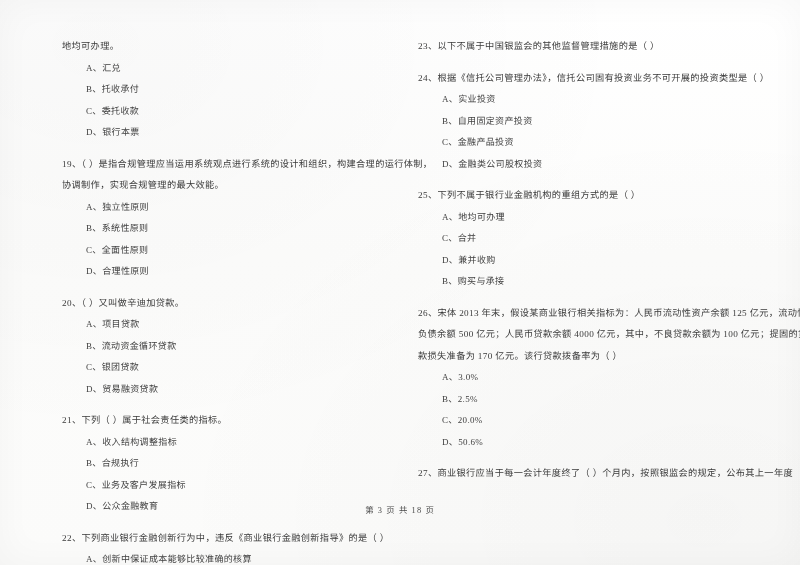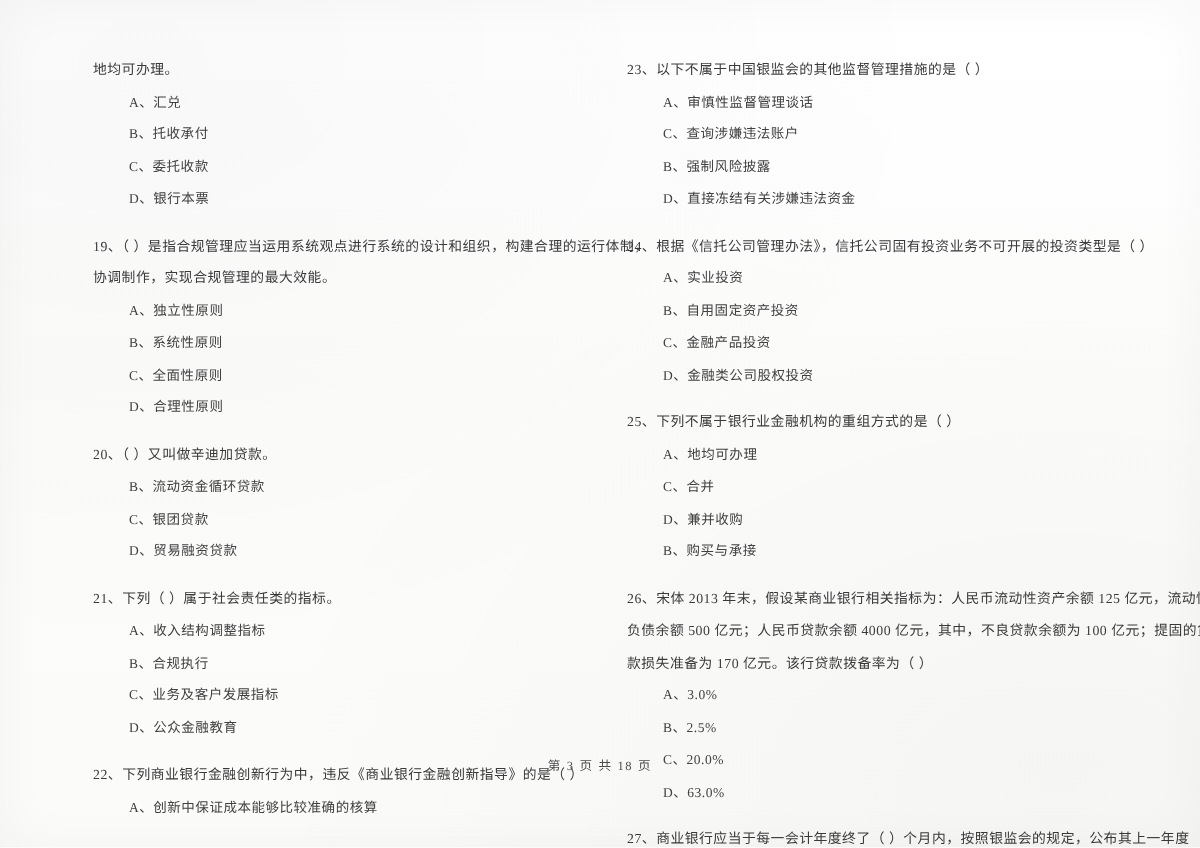--- a/index.html
+++ b/index.html
@@ -129,20 +129,21 @@
         <li class="option">A、独立性原则</li>
         <li class="option">B、系统性原则</li>
         <li class="option">C、全面性原则</li>
         <li class="option">D、合理性原则</li>
       </ul>
     </div>
 
     <div class="question-block">
       <div class="q-stem">20、（     ）又叫做辛迪加贷款。</div>
       <ul class="options">
+        <li class="option">A、项目贷款</li>
         <li class="option">B、流动资金循环贷款</li>
         <li class="option">C、银团贷款</li>
         <li class="option">D、贸易融资贷款</li>
       </ul>
     </div>
 
     <div class="question-block">
       <div class="q-stem">21、下列（     ）属于社会责任类的指标。</div>
       <ul class="options">
         <li class="option">A、收入结构调整指标</li>
@@ -159,26 +160,20 @@
 
       </ul>
     </div>
 
   </div>
 
   <div class="column" id="right-column">
 
     <div class="question-block">
       <div class="q-stem">23、以下不属于中国银监会的其他监督管理措施的是（     ）</div>
-      <ul class="options">
-        <li class="option">A、审慎性监督管理谈话</li>
-        <li class="option">C、查询涉嫌违法账户</li>
-        <li class="option">B、强制风险披露</li>
-        <li class="option">D、直接冻结有关涉嫌违法资金</li>
-      </ul>
     </div>
 
     <div class="question-block">
       <div class="q-stem">24、根据《信托公司管理办法》，信托公司固有投资业务不可开展的投资类型是（     ）</div>
       <ul class="options">
         <li class="option">A、实业投资</li>
         <li class="option">B、自用固定资产投资</li>
         <li class="option">C、金融产品投资</li>
         <li class="option">D、金融类公司股权投资</li>
       </ul>
@@ -195,21 +190,21 @@
     </div>
 
     <div class="question-block">
       <div class="q-stem">26、宋体 2013 年末，假设某商业银行相关指标为：人民币流动性资产余额 125 亿元，流动性</div>
       <div class="q-cont">负债余额 500 亿元；人民币贷款余额 4000 亿元，其中，不良贷款余额为 100 亿元；提固的贷</div>
       <div class="q-cont">款损失准备为 170 亿元。该行贷款拨备率为（     ）</div>
       <ul class="options">
         <li class="option">A、3.0%</li>
         <li class="option">B、2.5%</li>
         <li class="option">C、20.0%</li>
-        <li class="option">D、63.0%</li>
+        <li class="option">D、50.6%</li>
       </ul>
     </div>
 
     <div class="question-block">
       <div class="q-stem">27、商业银行应当于每一会计年度终了（      ）个月内，按照银监会的规定，公布其上一年度</div>
 
     </div>
 
   </div>
 

